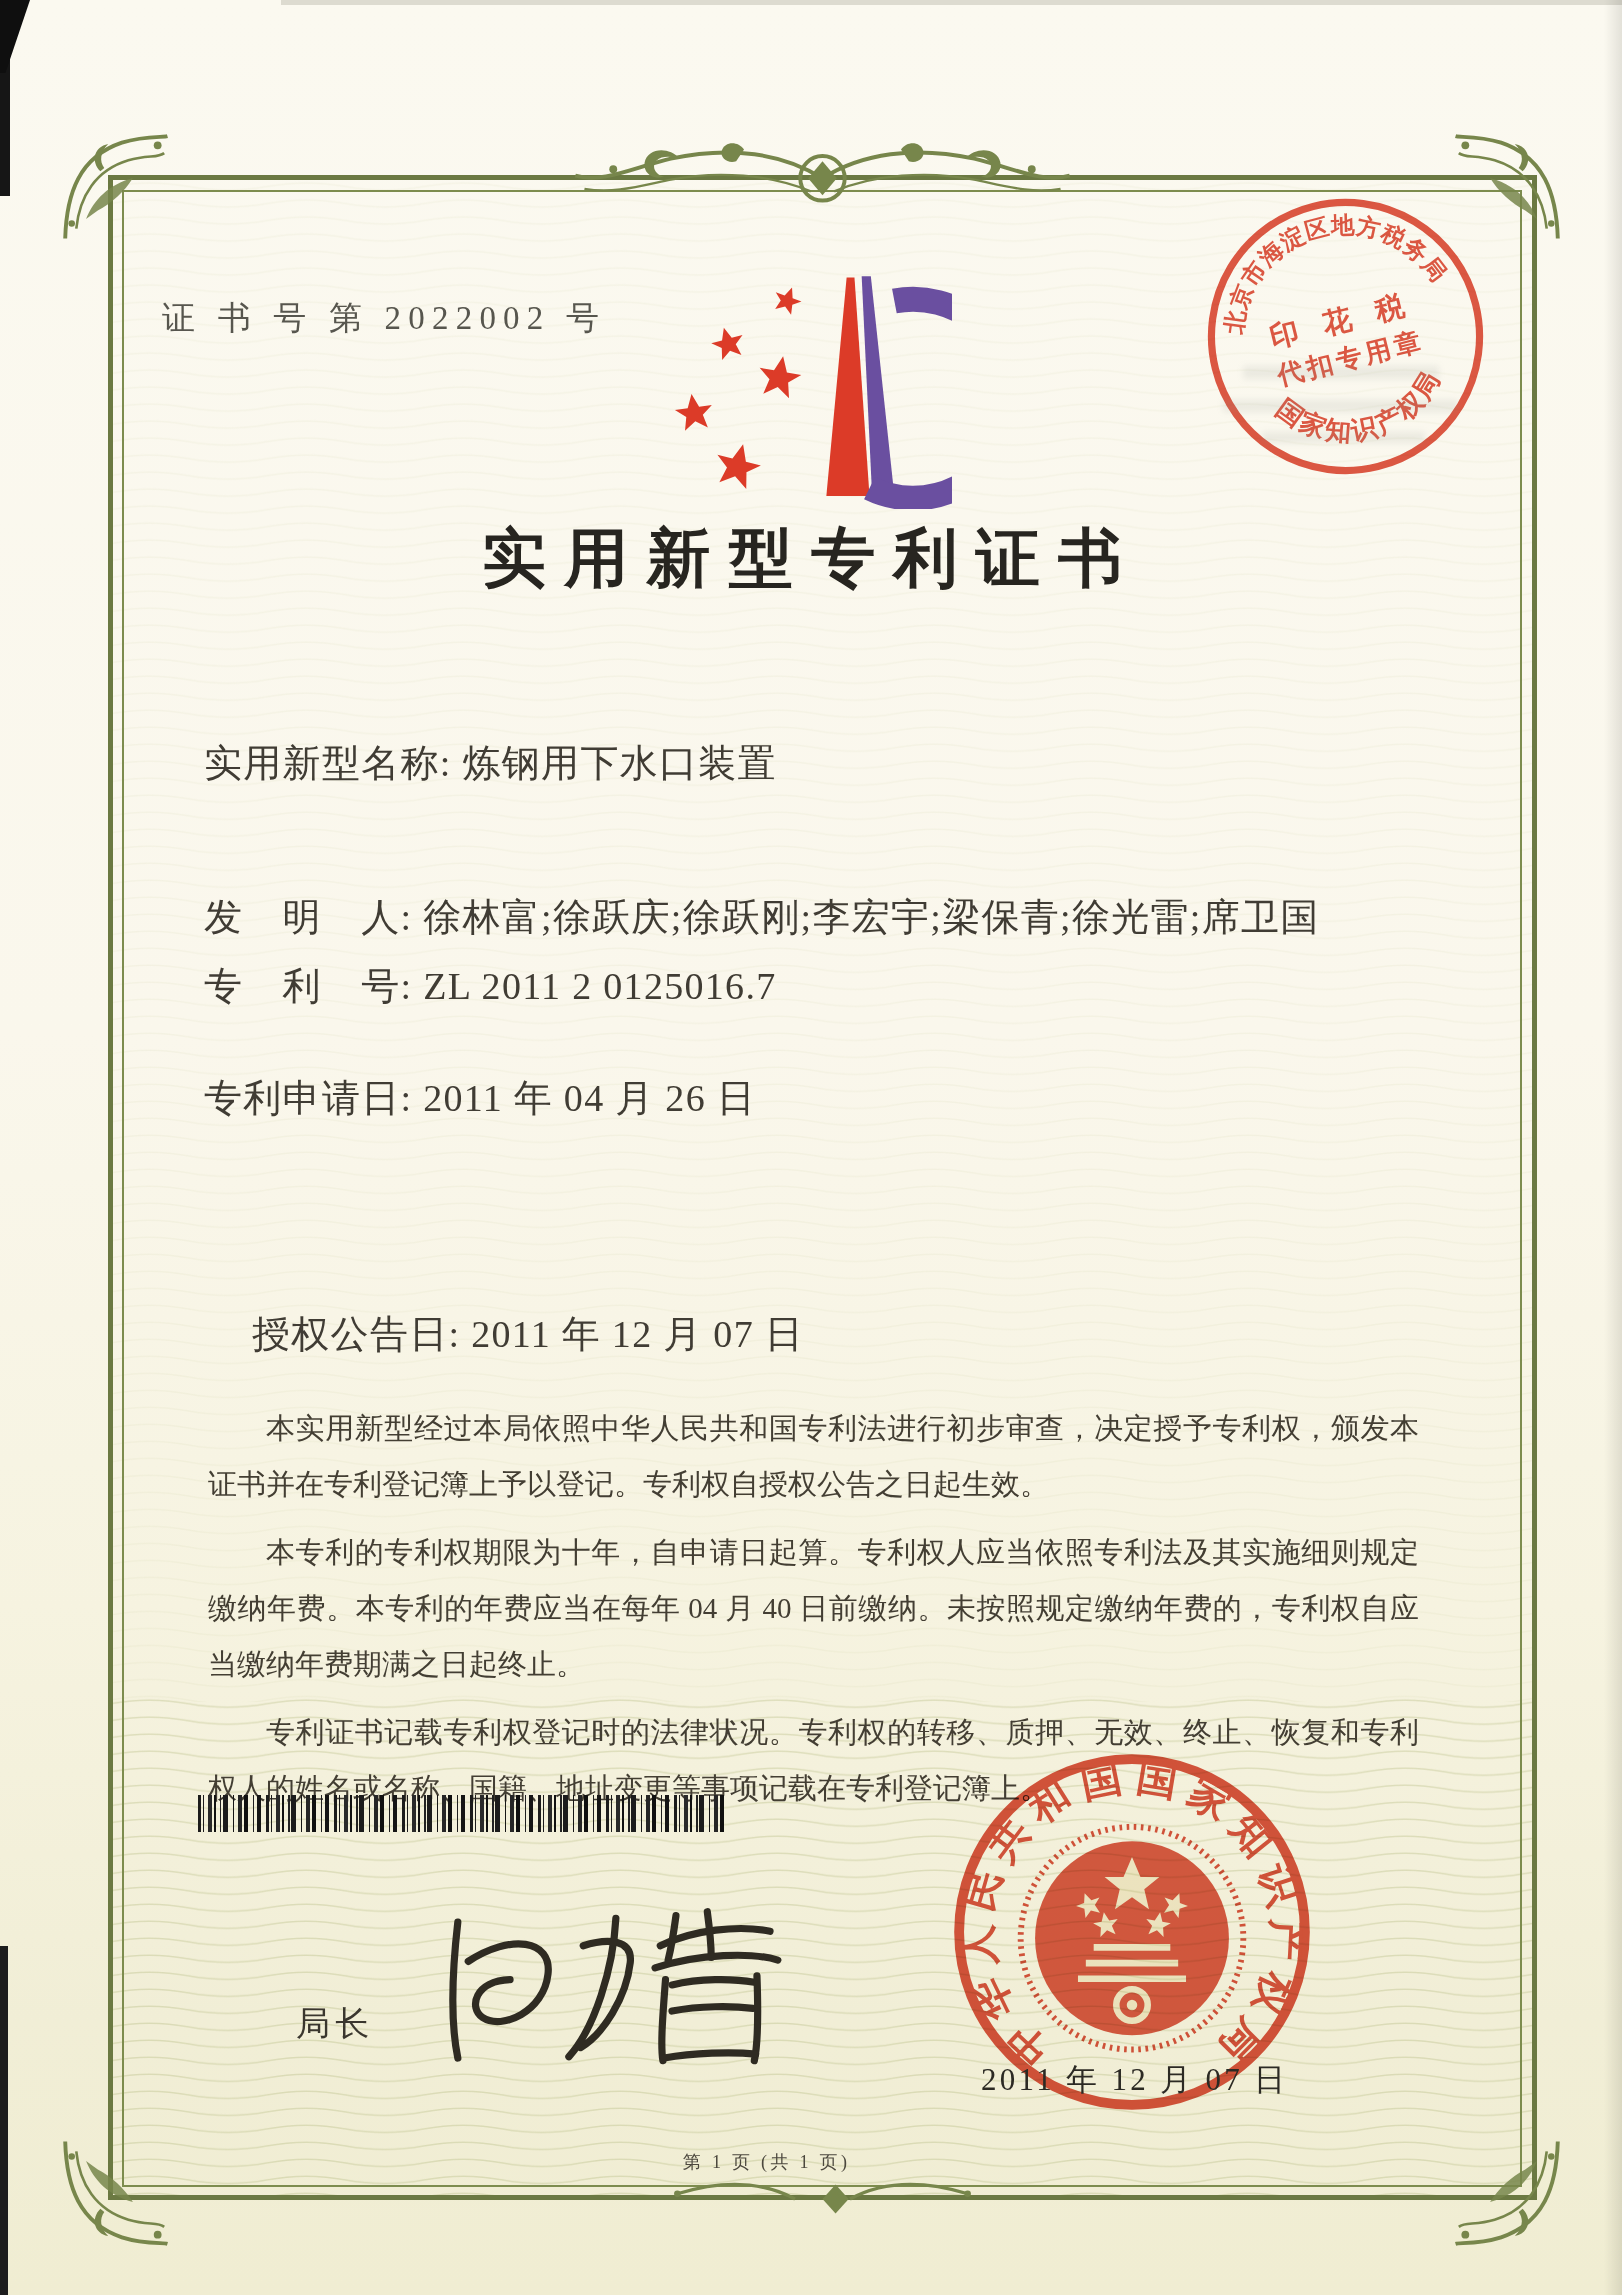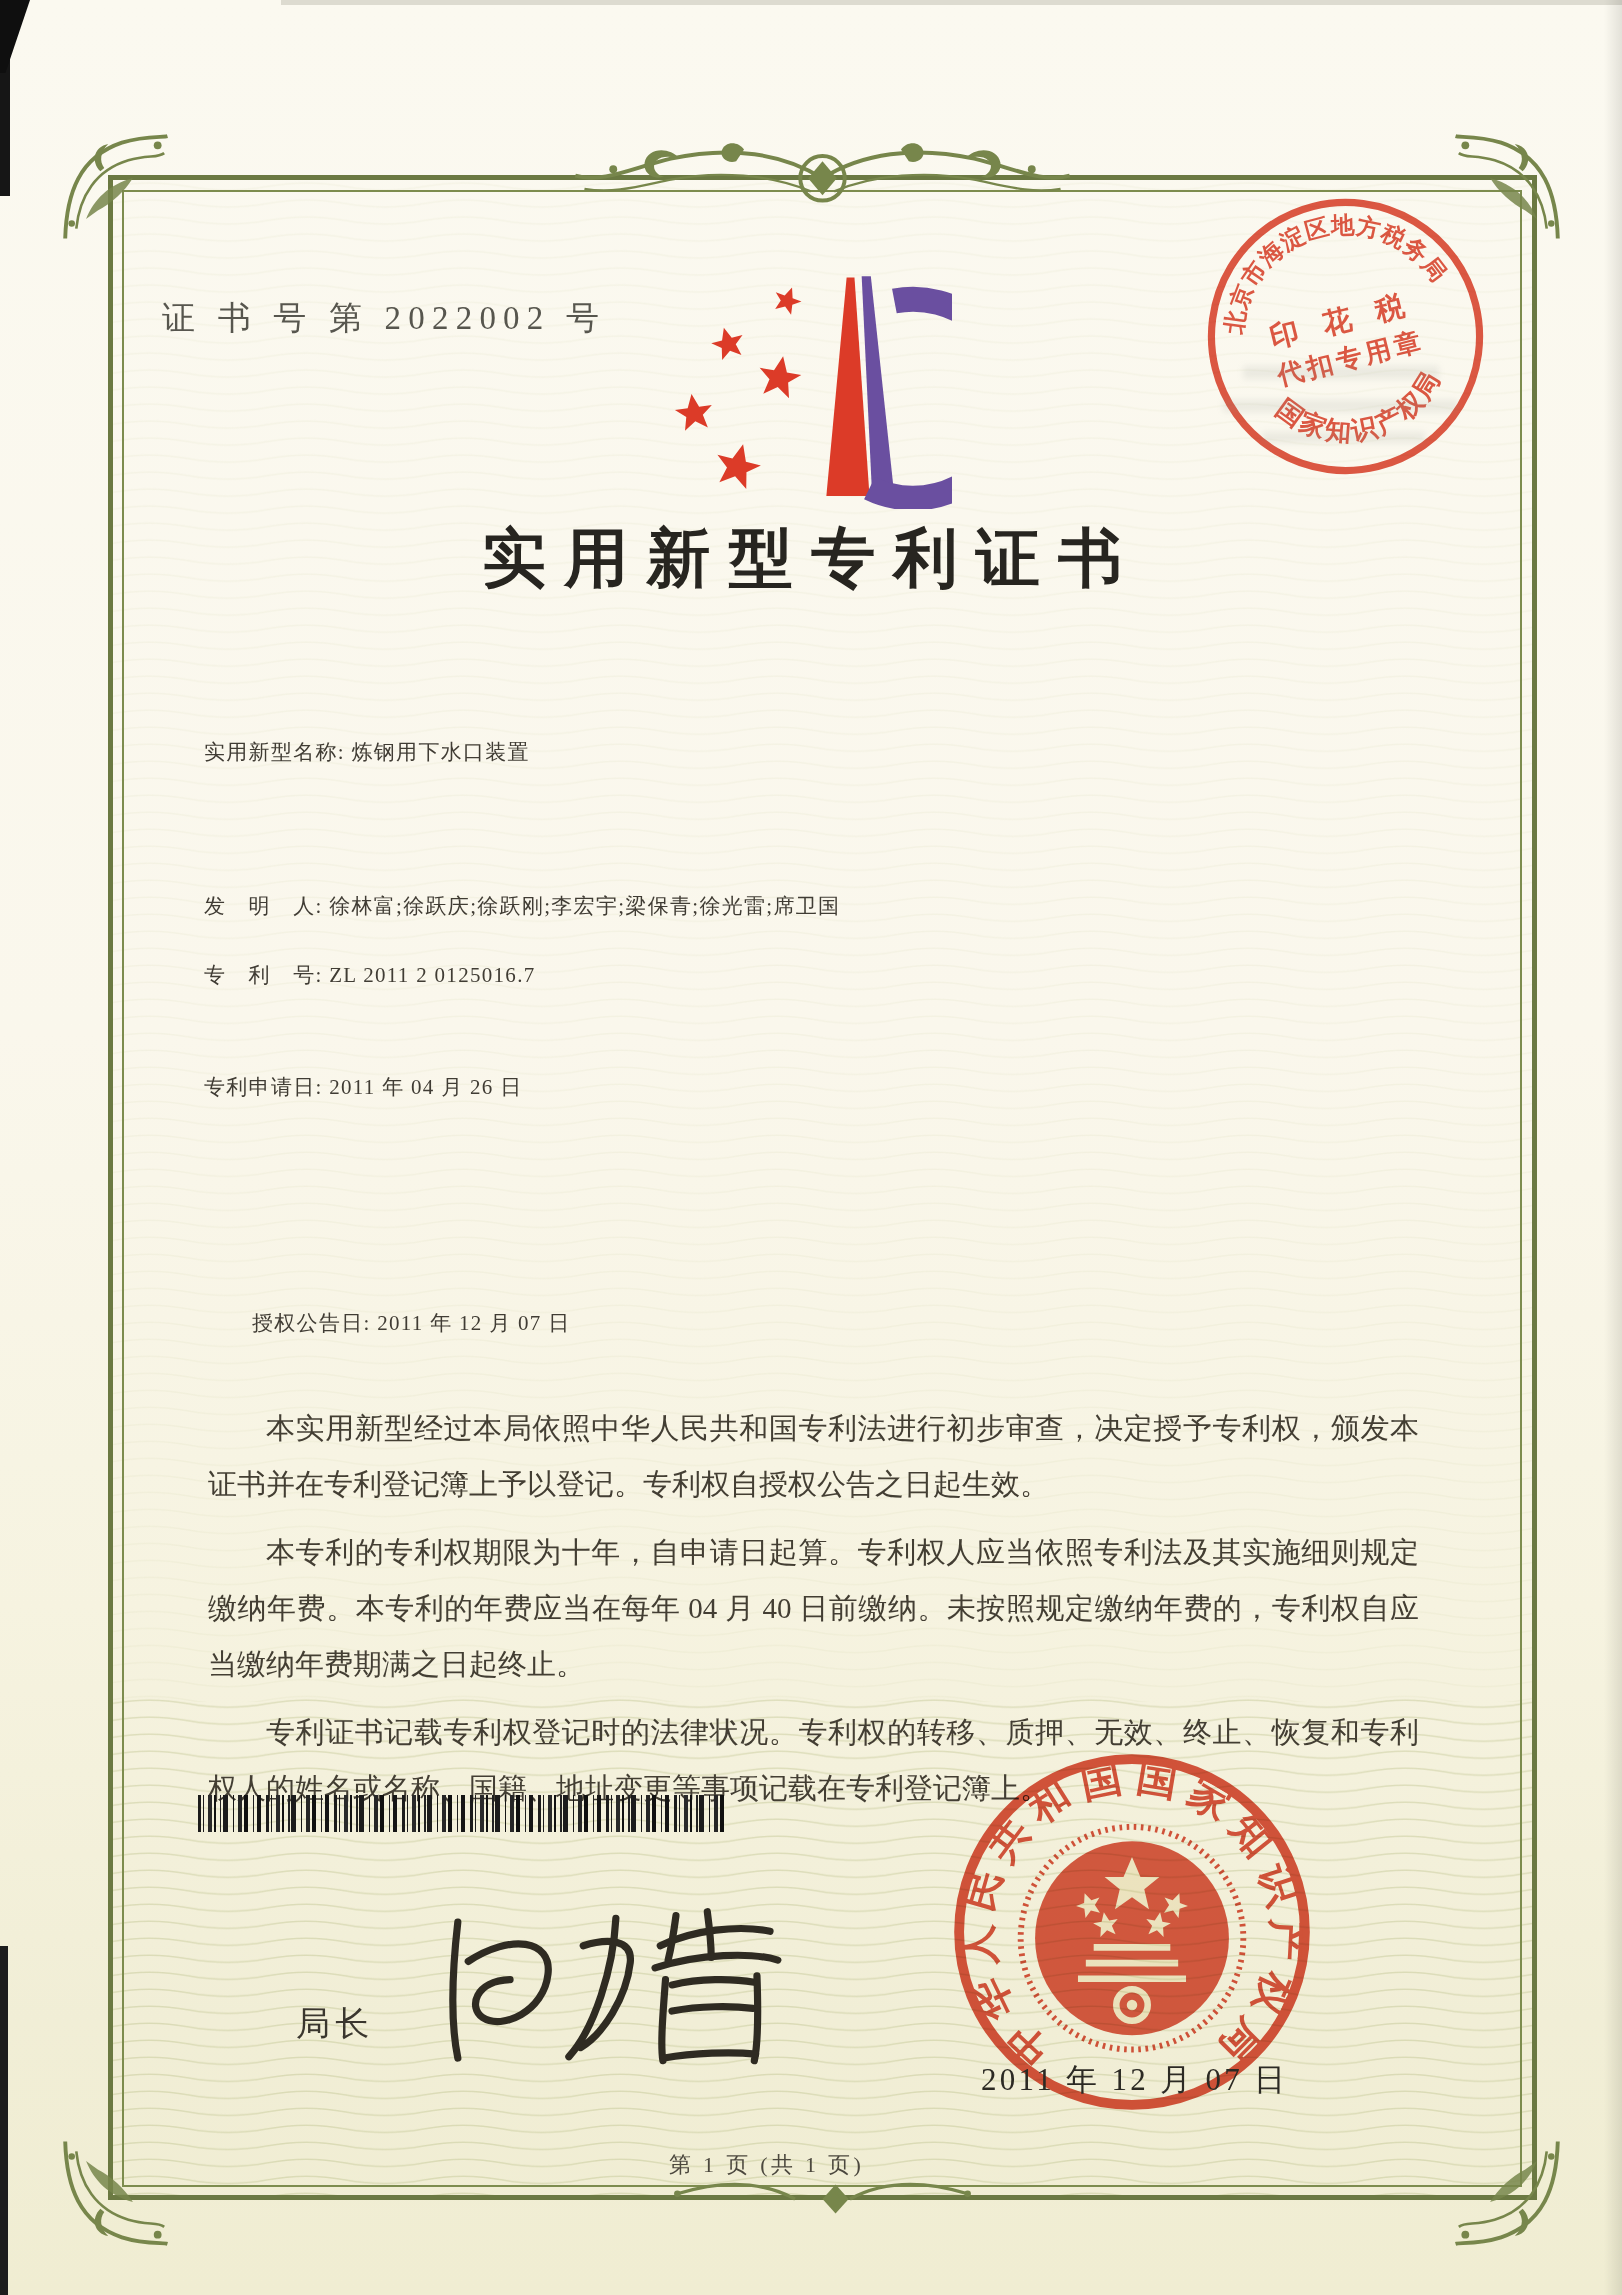--- a/index.html
+++ b/index.html
@@ -7,36 +7,36 @@
         background:linear-gradient(180deg,#fbf9f0 0%,#faf7ec 45%,#f6f3e0 70%,#f1eed6 88%,#f0edd2 100%);
         font-family:"Liberation Serif","DejaVu Serif",serif;}
   .abs{position:absolute;}
   
   #frame-outer{left:108px;top:175px;width:1429px;height:2025px;border:5.9px solid #6b7942;box-sizing:border-box;}
   #frame-inner{left:122px;top:190px;width:1400px;height:1997px;border:2px solid #7d8c4e;box-sizing:border-box;}
   
   #cert-no{left:162px;top:296px;font-size:33px;color:#57564e;letter-spacing:7.2px;}
   #title{left:108px;top:515px;width:1388px;text-align:center;font-size:64px;font-weight:700;
          letter-spacing:18.3px;text-indent:18.3px;color:#272520;}
-  .field{left:204px;font-size:21px;color:#403c34;letter-spacing:1.3px;white-space:nowrap;}
+  .field{left:204px;font-size:38px;color:#403c34;letter-spacing:1.3px;white-space:nowrap;}
   #f0{top:738px;} #f1{top:892px;} #f2{top:961px;} #f3{top:1073px;} #f4{top:1185px;} #f5{top:1309px;margin-left:48px;}
   #body-text{left:196px;top:1388px;width:1235px;font-size:29px;line-height:56px;color:#433e33;
              text-align:justify;}
   #body-text p{margin:12px;text-indent:58px;}
   #barcode{left:198px;top:1795px;width:531px;height:37px;
      background:repeating-linear-gradient(90deg,
        #1c1c1c 0 2.6px,transparent 2.6px 4.6px,#1c1c1c 4.6px 5.9px,transparent 5.9px 9.8px,
        #2a2a2a 9.8px 14.4px,transparent 14.4px 16.3px,#111 16.3px 17.7px,transparent 17.7px 22px,
        #222 22px 23.5px,transparent 23.5px 25.5px,#1c1c1c 25.5px 30px,transparent 30px 35px,
        #161616 35px 36px,transparent 36px 40px,#262626 40px 44px,transparent 44px 46px,
        #101010 46px 50px,transparent 50px 55px,#202020 55px 56px,transparent 56px 59px,
        #151515 59px 63px,transparent 63px 68px);}
   #director-label{left:296px;top:2001px;font-size:34px;letter-spacing:5.2px;color:#3a362e;}
   #issue-date{left:981px;top:2059px;font-size:31px;letter-spacing:3.3px;color:#2c2a24;z-index:6;}
-  #footer{left:108px;top:2150px;width:1429px;text-align:center;font-size:22px;letter-spacing:3.3px;
+  #footer{left:108px;top:2150px;width:1429px;text-align:center;font-size:18px;letter-spacing:3.3px;
           color:#4c483e;transform:translateX(-56px);}
   
   #tax-stamp{left:1200px;top:191px;width:291px;height:291px;transform:rotate(-14deg);
              opacity:.92;mix-blend-mode:multiply;}
   #main-seal{left:947px;top:1747px;width:370px;height:370px;opacity:.93;mix-blend-mode:multiply;z-index:5;}
   #signature{left:412px;top:1883px;width:379px;height:209px;z-index:4;}
   
   .waves{left:110px;pointer-events:none;}
   .ghost{background:#8e948e;filter:blur(3.3px);opacity:.14;}
   #edge-l1{left:0;top:0;width:9.8px;height:196px;background:#161616;}

